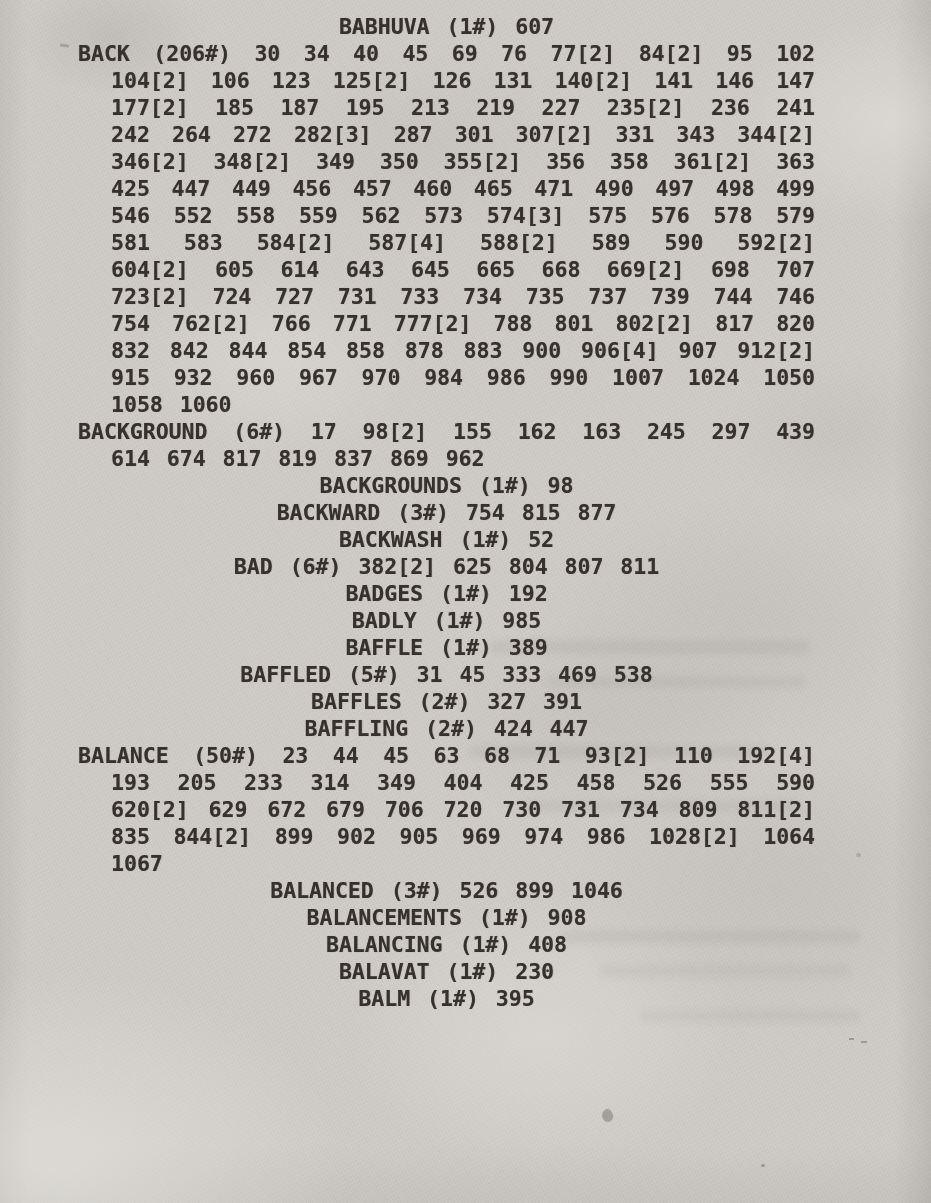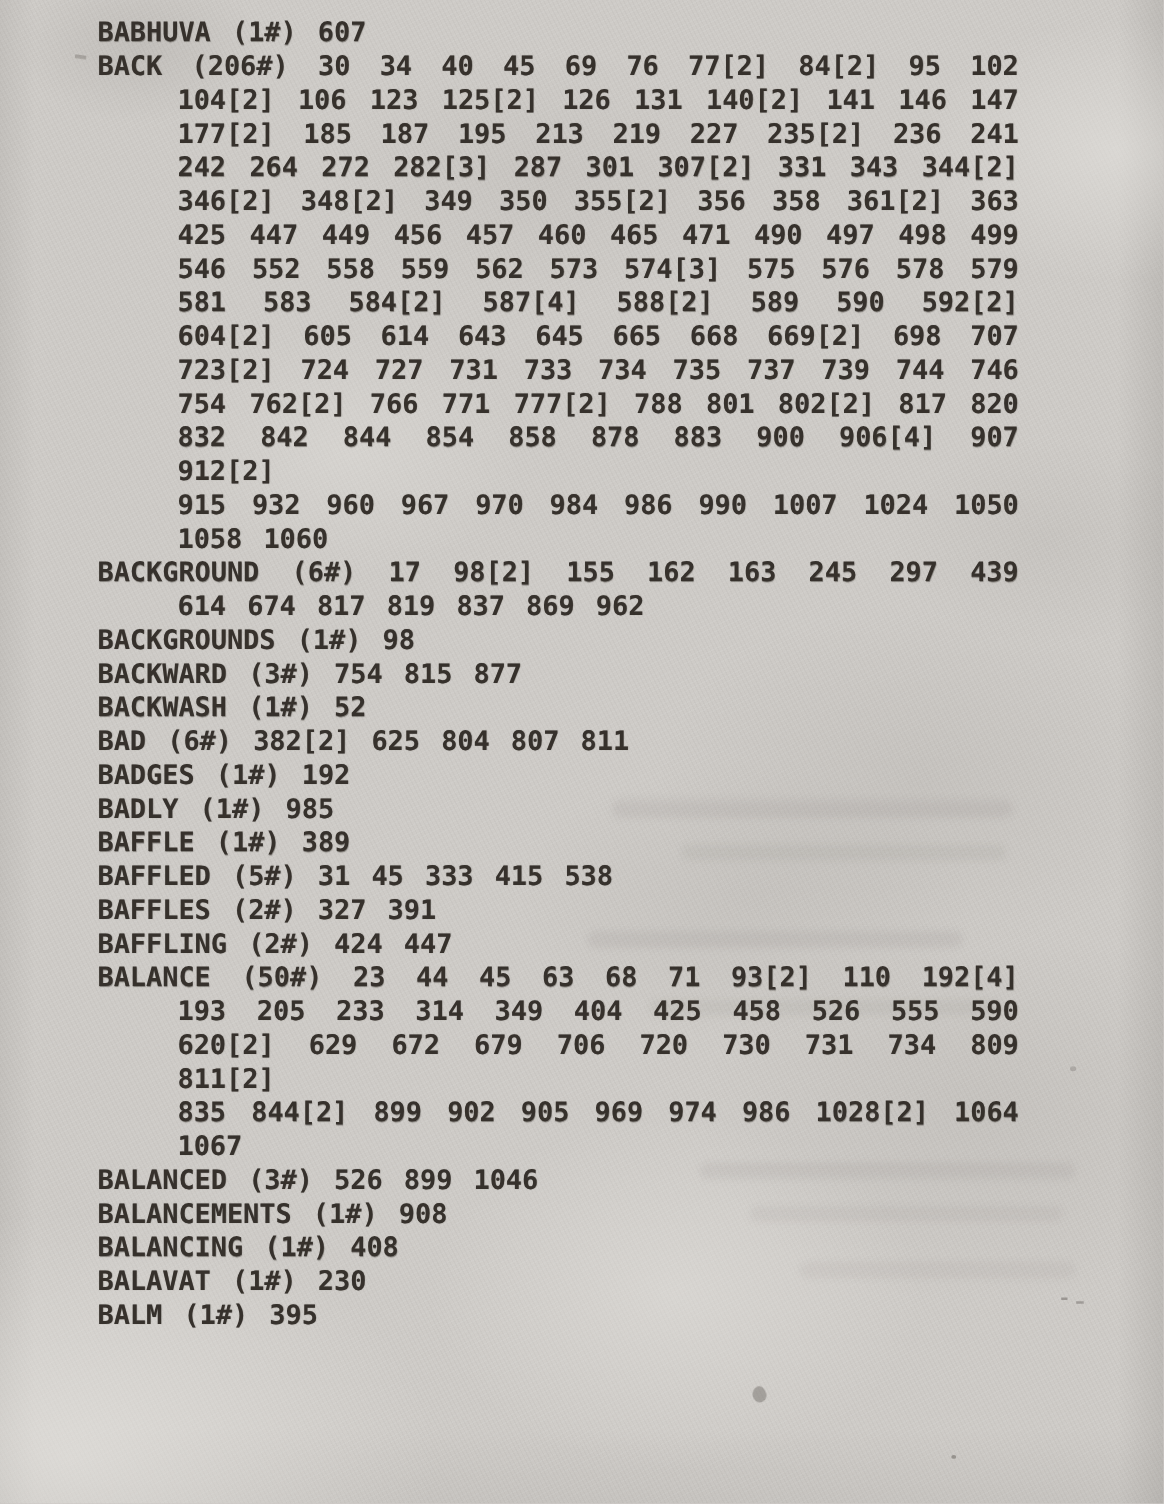--- a/index.html
+++ b/index.html
@@ -62,22 +62,22 @@
     padding-top:13px;
     width:737px;
     font-family:"DejaVu Sans Mono","Liberation Mono",monospace;
     font-weight:700;
     font-size:21.5px;
     line-height:27px;
     color:var(--ink);
     word-spacing:4px;
     text-shadow:0.3px 0.3px 0.7px rgba(54,49,44,0.5);
   }
-  .line{margin-left:64px;}
-  .line.first{margin-left:0;}
+  .line{margin-left:33px;}
+  .line.first{margin-left:0;text-align:center;}
   .line.full{text-align:justify;text-align-last:justify;}
 </style>
 </head>
 <body>
 
 <div class="page">
   <div class="texture"></div>
 
   <div class="ghost g1"></div>
   <div class="ghost g2"></div>
@@ -133,21 +133,21 @@
       <div class="entry">
         <div class="line first tail"><span>BADGES</span> <span>(1#)</span> <span>192</span></div>
       </div>
       <div class="entry">
         <div class="line first tail"><span>BADLY</span> <span>(1#)</span> <span>985</span></div>
       </div>
       <div class="entry">
         <div class="line first tail"><span>BAFFLE</span> <span>(1#)</span> <span>389</span></div>
       </div>
       <div class="entry">
-        <div class="line first tail"><span>BAFFLED</span> <span>(5#)</span> <span>31 45 333 415 538</span></div>
+        <div class="line first tail"><span>BAFFLED</span> <span>(5#)</span> <span>31 45 333 469 538</span></div>
       </div>
       <div class="entry">
         <div class="line first tail"><span>BAFFLES</span> <span>(2#)</span> <span>327 391</span></div>
       </div>
       <div class="entry">
         <div class="line first tail"><span>BAFFLING</span> <span>(2#)</span> <span>424 447</span></div>
       </div>
       <div class="entry">
         <div class="line first full"><span>BALANCE</span> <span>(50#)</span> <span>23 44 45 63 68 71 93[2] 110 192[4]</span></div>
         <div class="line full">193 205 233 314 349 404 425 458 526 555 590</div>

